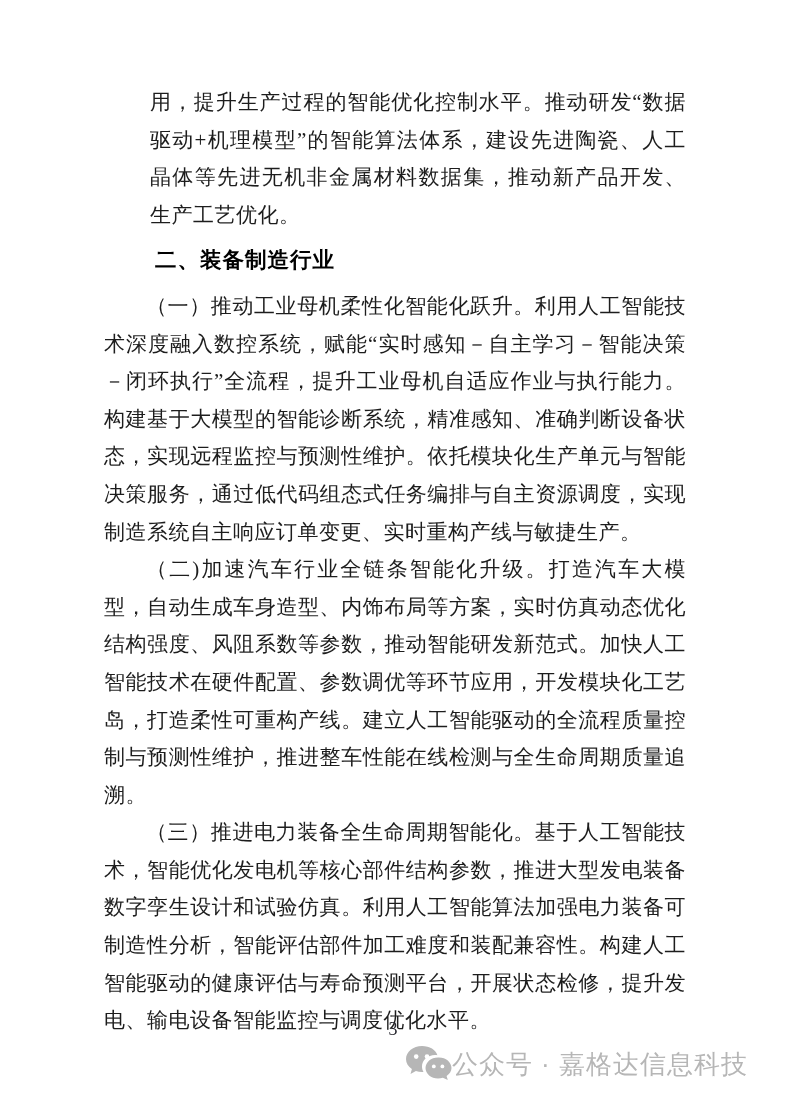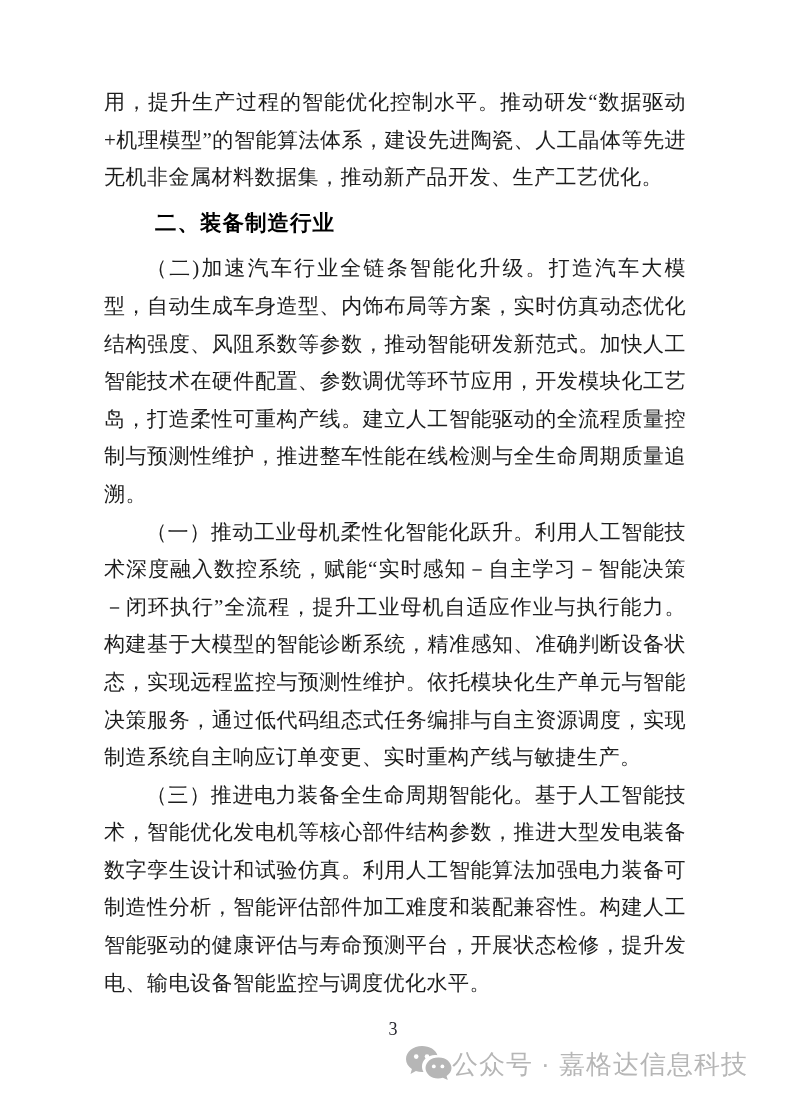--- a/index.html
+++ b/index.html
@@ -26,21 +26,21 @@
     margin: 0;
     font-family: "Liberation Serif", "DejaVu Serif", serif;
     font-size: 21px;
     line-height: 37.6px;
     letter-spacing: 0.5px;
     color: #1d1d1d;
     text-align: justify;
     text-justify: inter-ideograph;
     text-indent: 2em;
   }
-  p.body.no-indent { text-indent: 0; }
+  p.body.no-indent { text-indent: 0; margin-left: 46px; }
   h2.section-heading {
     margin: 8px;
     font-family: "Liberation Sans", "DejaVu Sans", sans-serif;
     font-weight: 700;
     font-size: 21.5px;
     line-height: 37.6px;
     letter-spacing: 1px;
     color: #000000;
     text-indent: 2em;
   }
@@ -72,22 +72,22 @@
     height: 40px;
   }
 </style>
 </head>
 <body>
 
 <div class="page">
   <div class="content">
     <p class="body no-indent">用，提升生产过程的智能优化控制水平。推动研发“数据驱动+机理模型”的智能算法体系，建设先进陶瓷、人工晶体等先进无机非金属材料数据集，推动新产品开发、生产工艺优化。</p>
     <h2 class="section-heading">二、装备制造行业</h2>
+    <p class="body">（一）推动工业母机柔性化智能化跃升。利用人工智能技术深度融入数控系统，赋能“实时感知－自主学习－智能决策－闭环执行”全流程，提升工业母机自适应作业与执行能力。构建基于大模型的智能诊断系统，精准感知、准确判断设备状态，实现远程监控与预测性维护。依托模块化生产单元与智能决策服务，通过低代码组态式任务编排与自主资源调度，实现制造系统自主响应订单变更、实时重构产线与敏捷生产。</p>
     <p class="body">（二)加速汽车行业全链条智能化升级。打造汽车大模型，自动生成车身造型、内饰布局等方案，实时仿真动态优化结构强度、风阻系数等参数，推动智能研发新范式。加快人工智能技术在硬件配置、参数调优等环节应用，开发模块化工艺岛，打造柔性可重构产线。建立人工智能驱动的全流程质量控制与预测性维护，推进整车性能在线检测与全生命周期质量追溯。</p>
-    <p class="body">（一）推动工业母机柔性化智能化跃升。利用人工智能技术深度融入数控系统，赋能“实时感知－自主学习－智能决策－闭环执行”全流程，提升工业母机自适应作业与执行能力。构建基于大模型的智能诊断系统，精准感知、准确判断设备状态，实现远程监控与预测性维护。依托模块化生产单元与智能决策服务，通过低代码组态式任务编排与自主资源调度，实现制造系统自主响应订单变更、实时重构产线与敏捷生产。</p>
     <p class="body">（三）推进电力装备全生命周期智能化。基于人工智能技术，智能优化发电机等核心部件结构参数，推进大型发电装备数字孪生设计和试验仿真。利用人工智能算法加强电力装备可制造性分析，智能评估部件加工难度和装配兼容性。构建人工智能驱动的健康评估与寿命预测平台，开展状态检修，提升发电、输电设备智能监控与调度优化水平。</p>
   </div>
 
   <div class="page-number">3</div>
 
   <div class="watermark">
     <span class="wechat-icon">
       <svg width="48" height="40" viewBox="0 0 48 40" xmlns="http://www.w3.org/2000/svg">
 
         <path fill="#b6b6b6" d="M18 2 C9.2 2 2 7.8 2 15 c0 4.1 2.3 7.7 5.9 10.1 L6.5 30 l5.4-2.9 c1.9 0.6 4 0.9 6.1 0.9 0.5 0 1 0 1.5-0.1 C18.6 26.4 18 24.5 18 22.5 c0-6.4 5.8-11.5 13-11.5 0.8 0 1.6 0.1 2.4 0.2 C31.9 5.9 25.6 2 18 2 Z"></path>

